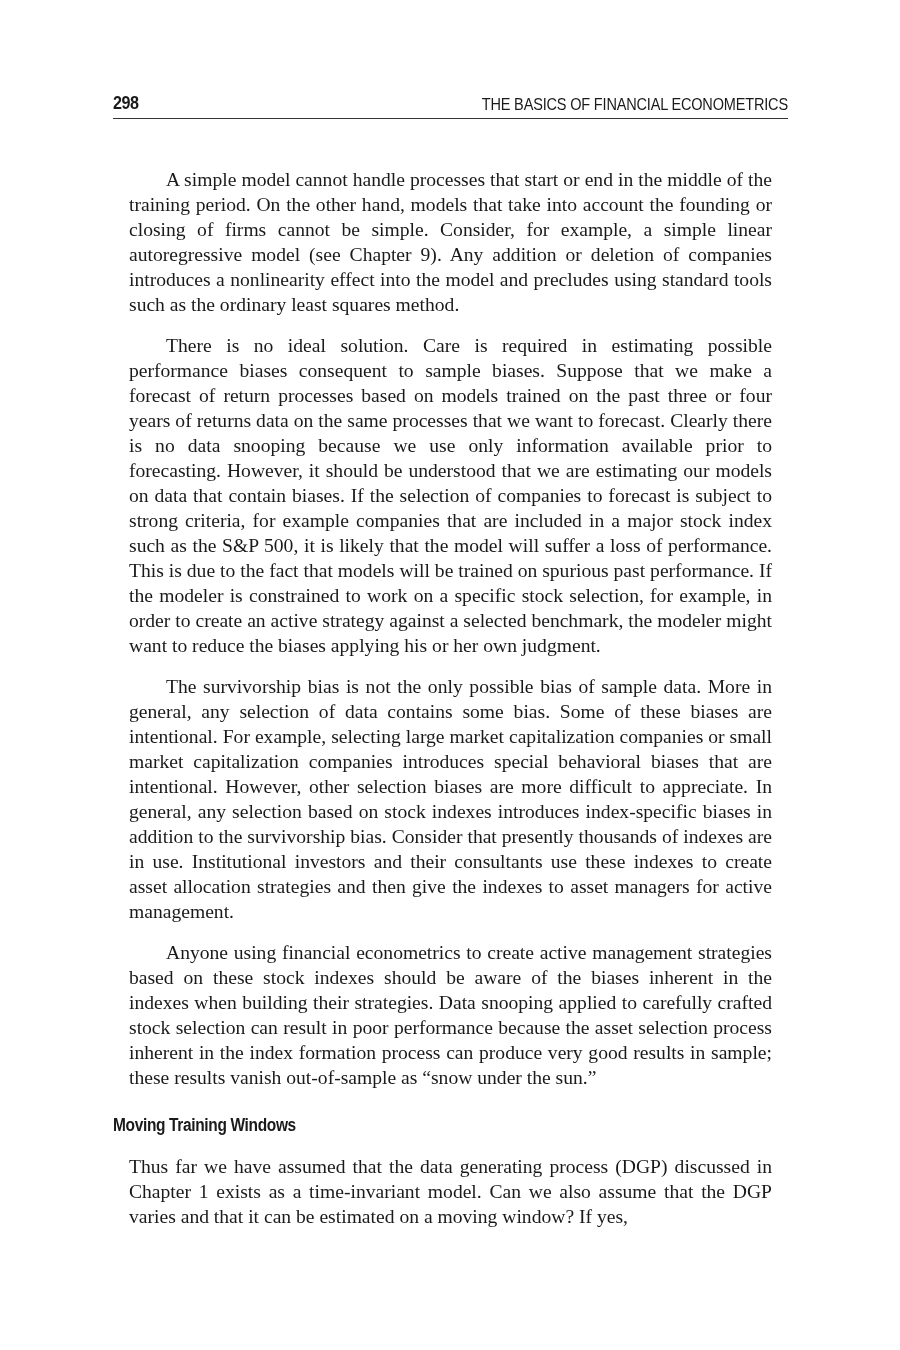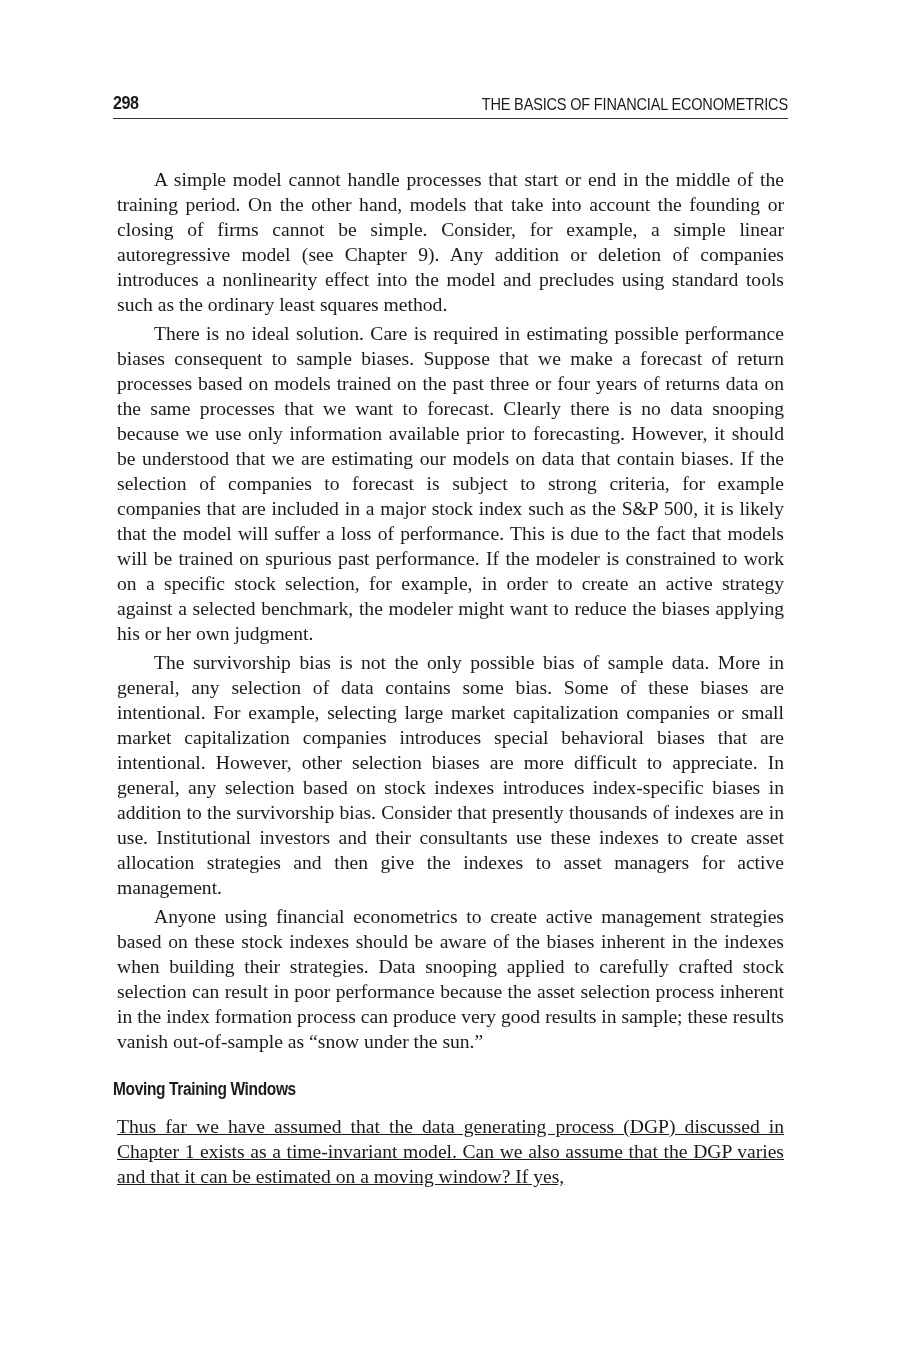--- a/index.html
+++ b/index.html
@@ -43,39 +43,38 @@
       transform-origin: right bottom;
       white-space: nowrap;
     }
     .body-text {
       margin-top: 48px;
       font-family: "Liberation Serif", serif;
       font-size: 19.6px;
       line-height: 25px;
     }
     .body-text p {
-      margin: 4px;
+      margin: 16px;
       text-align: justify;
       text-indent: 37px;
       hyphens: none;
     }
     .section-heading {
       font-family: "Liberation Sans", sans-serif;
       font-weight: bold;
       font-size: 18px;
       letter-spacing: -0.4px;
       margin-top: 23px;
       margin-bottom: 12px;
       transform: scaleX(0.86);
       transform-origin: left center;
       white-space: nowrap;
     }
     .body-text p.no-indent {
       text-indent: 0;
-      text-decoration: underline;
     }
   </style>
 </head>
 <body>
 
 <div class="page">
   <div class="running-head">
     <span class="page-number">298</span>
     <span class="running-title">THE BASICS OF FINANCIAL ECONOMETRICS</span>
   </div>

